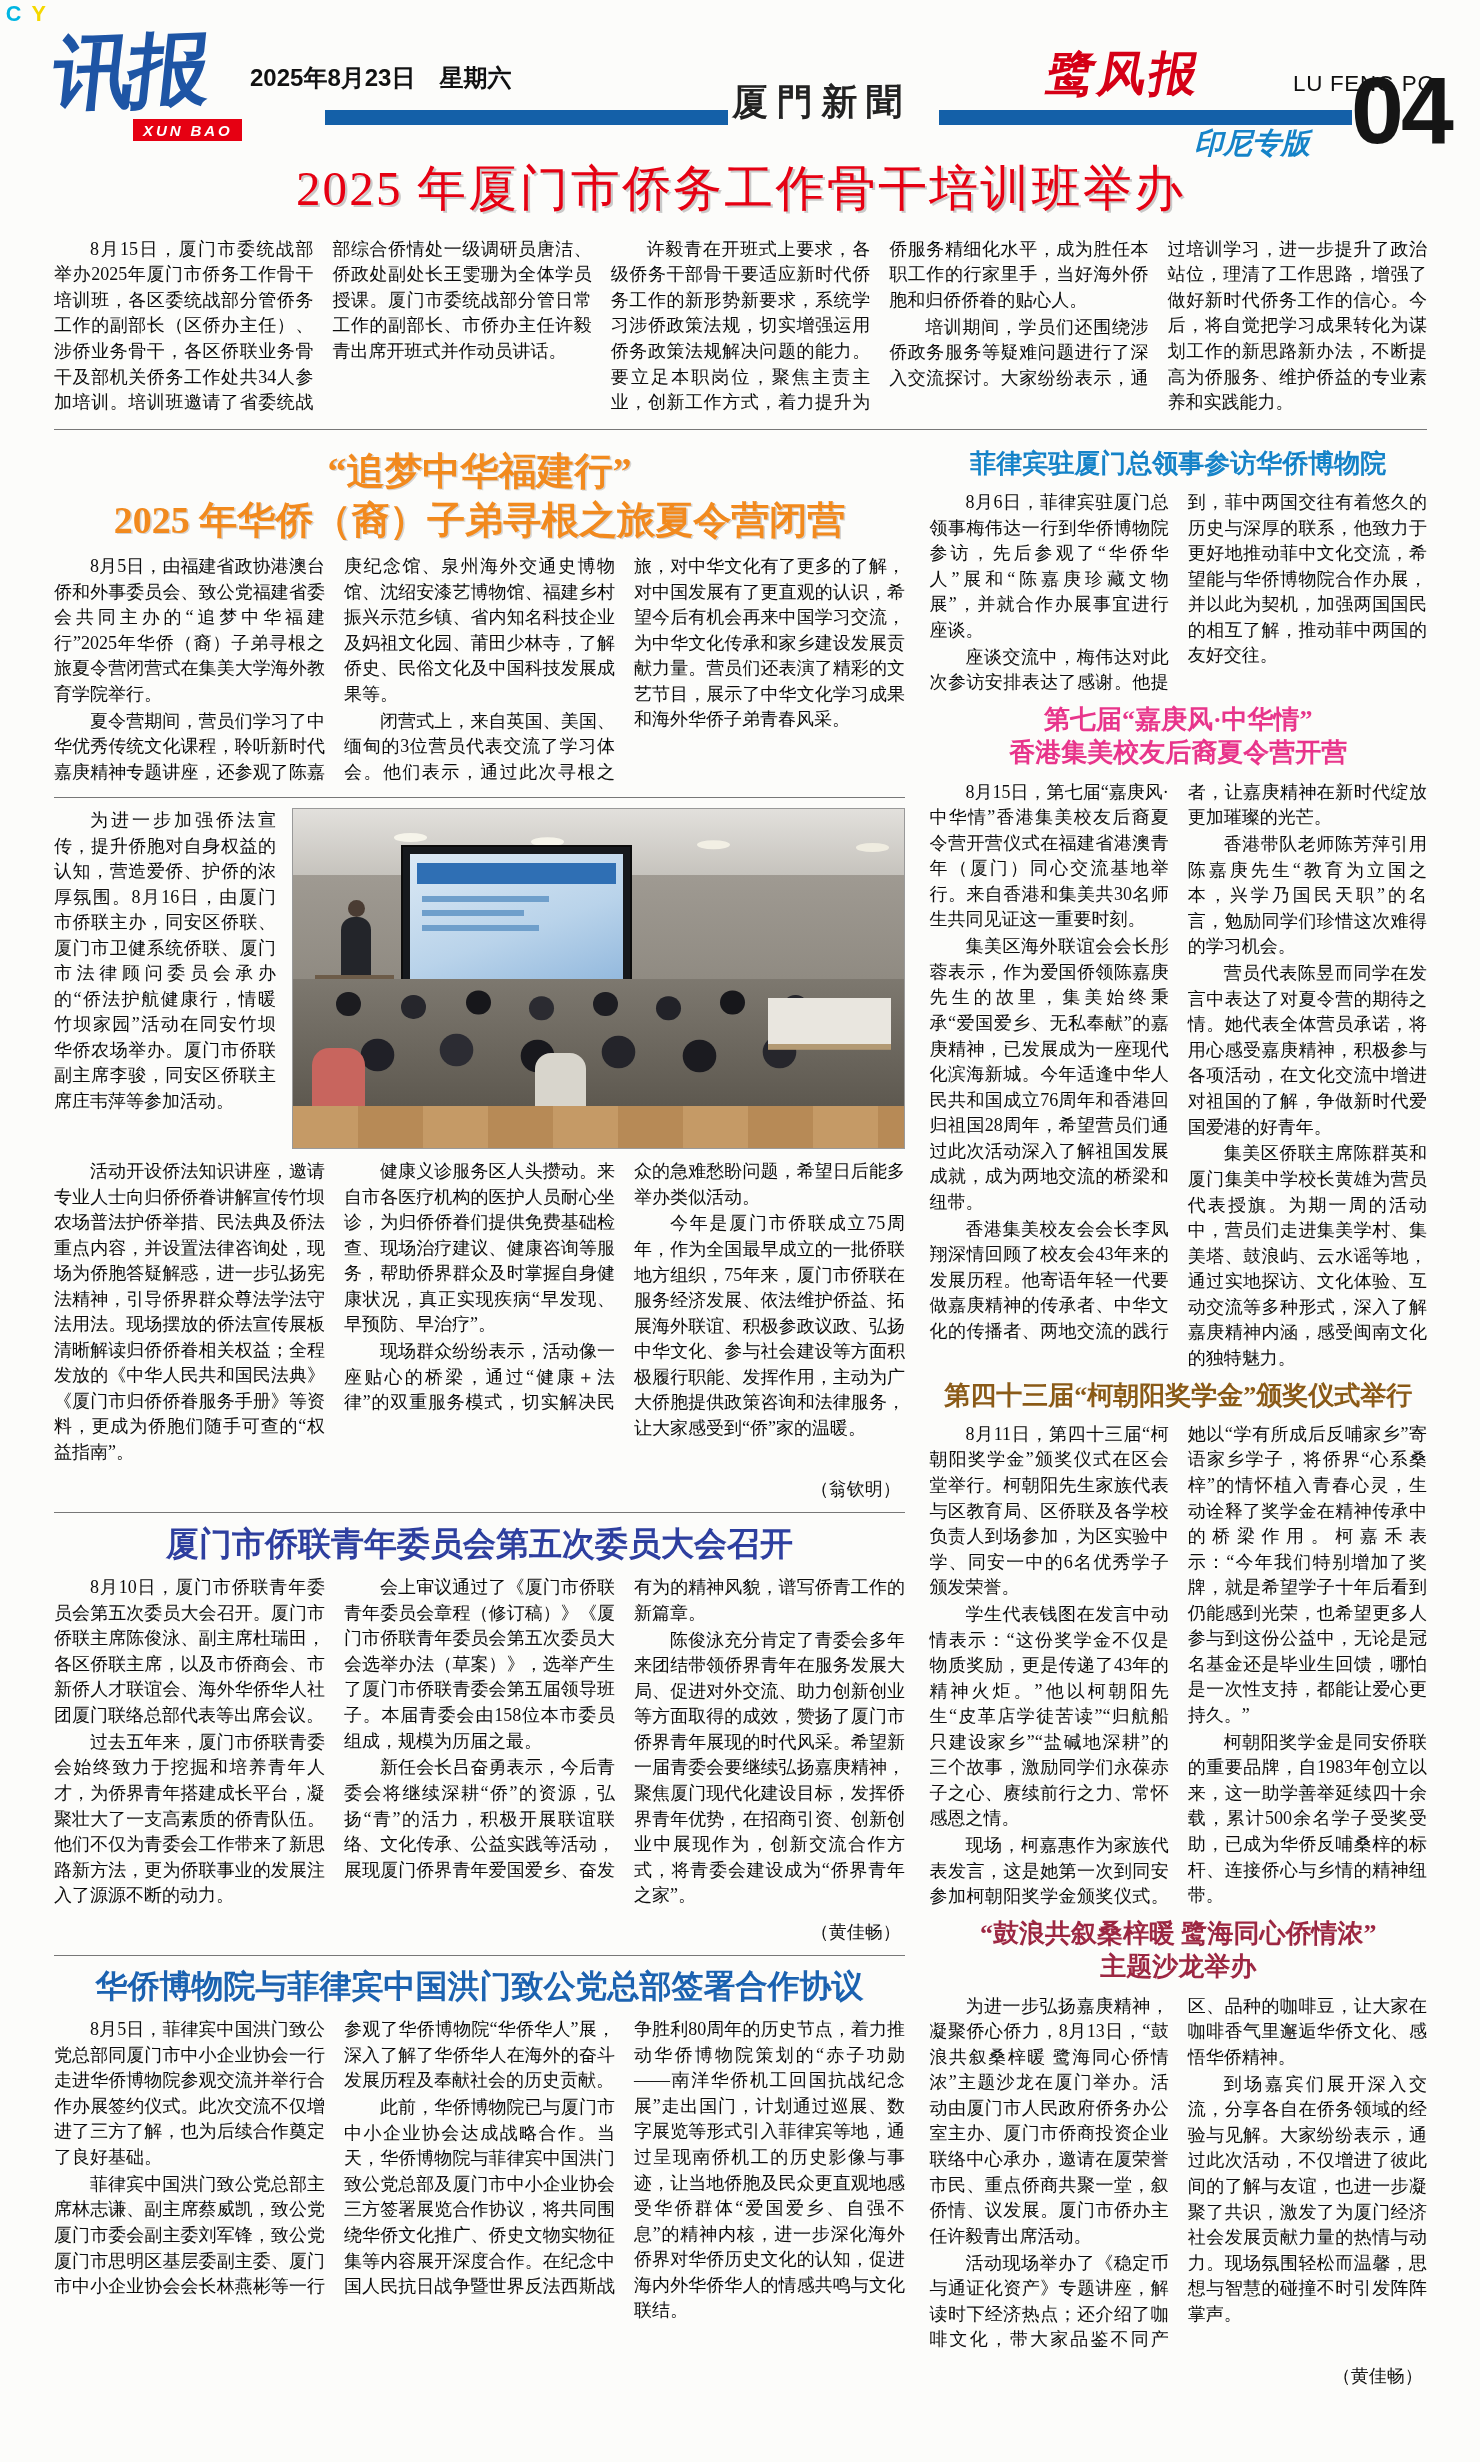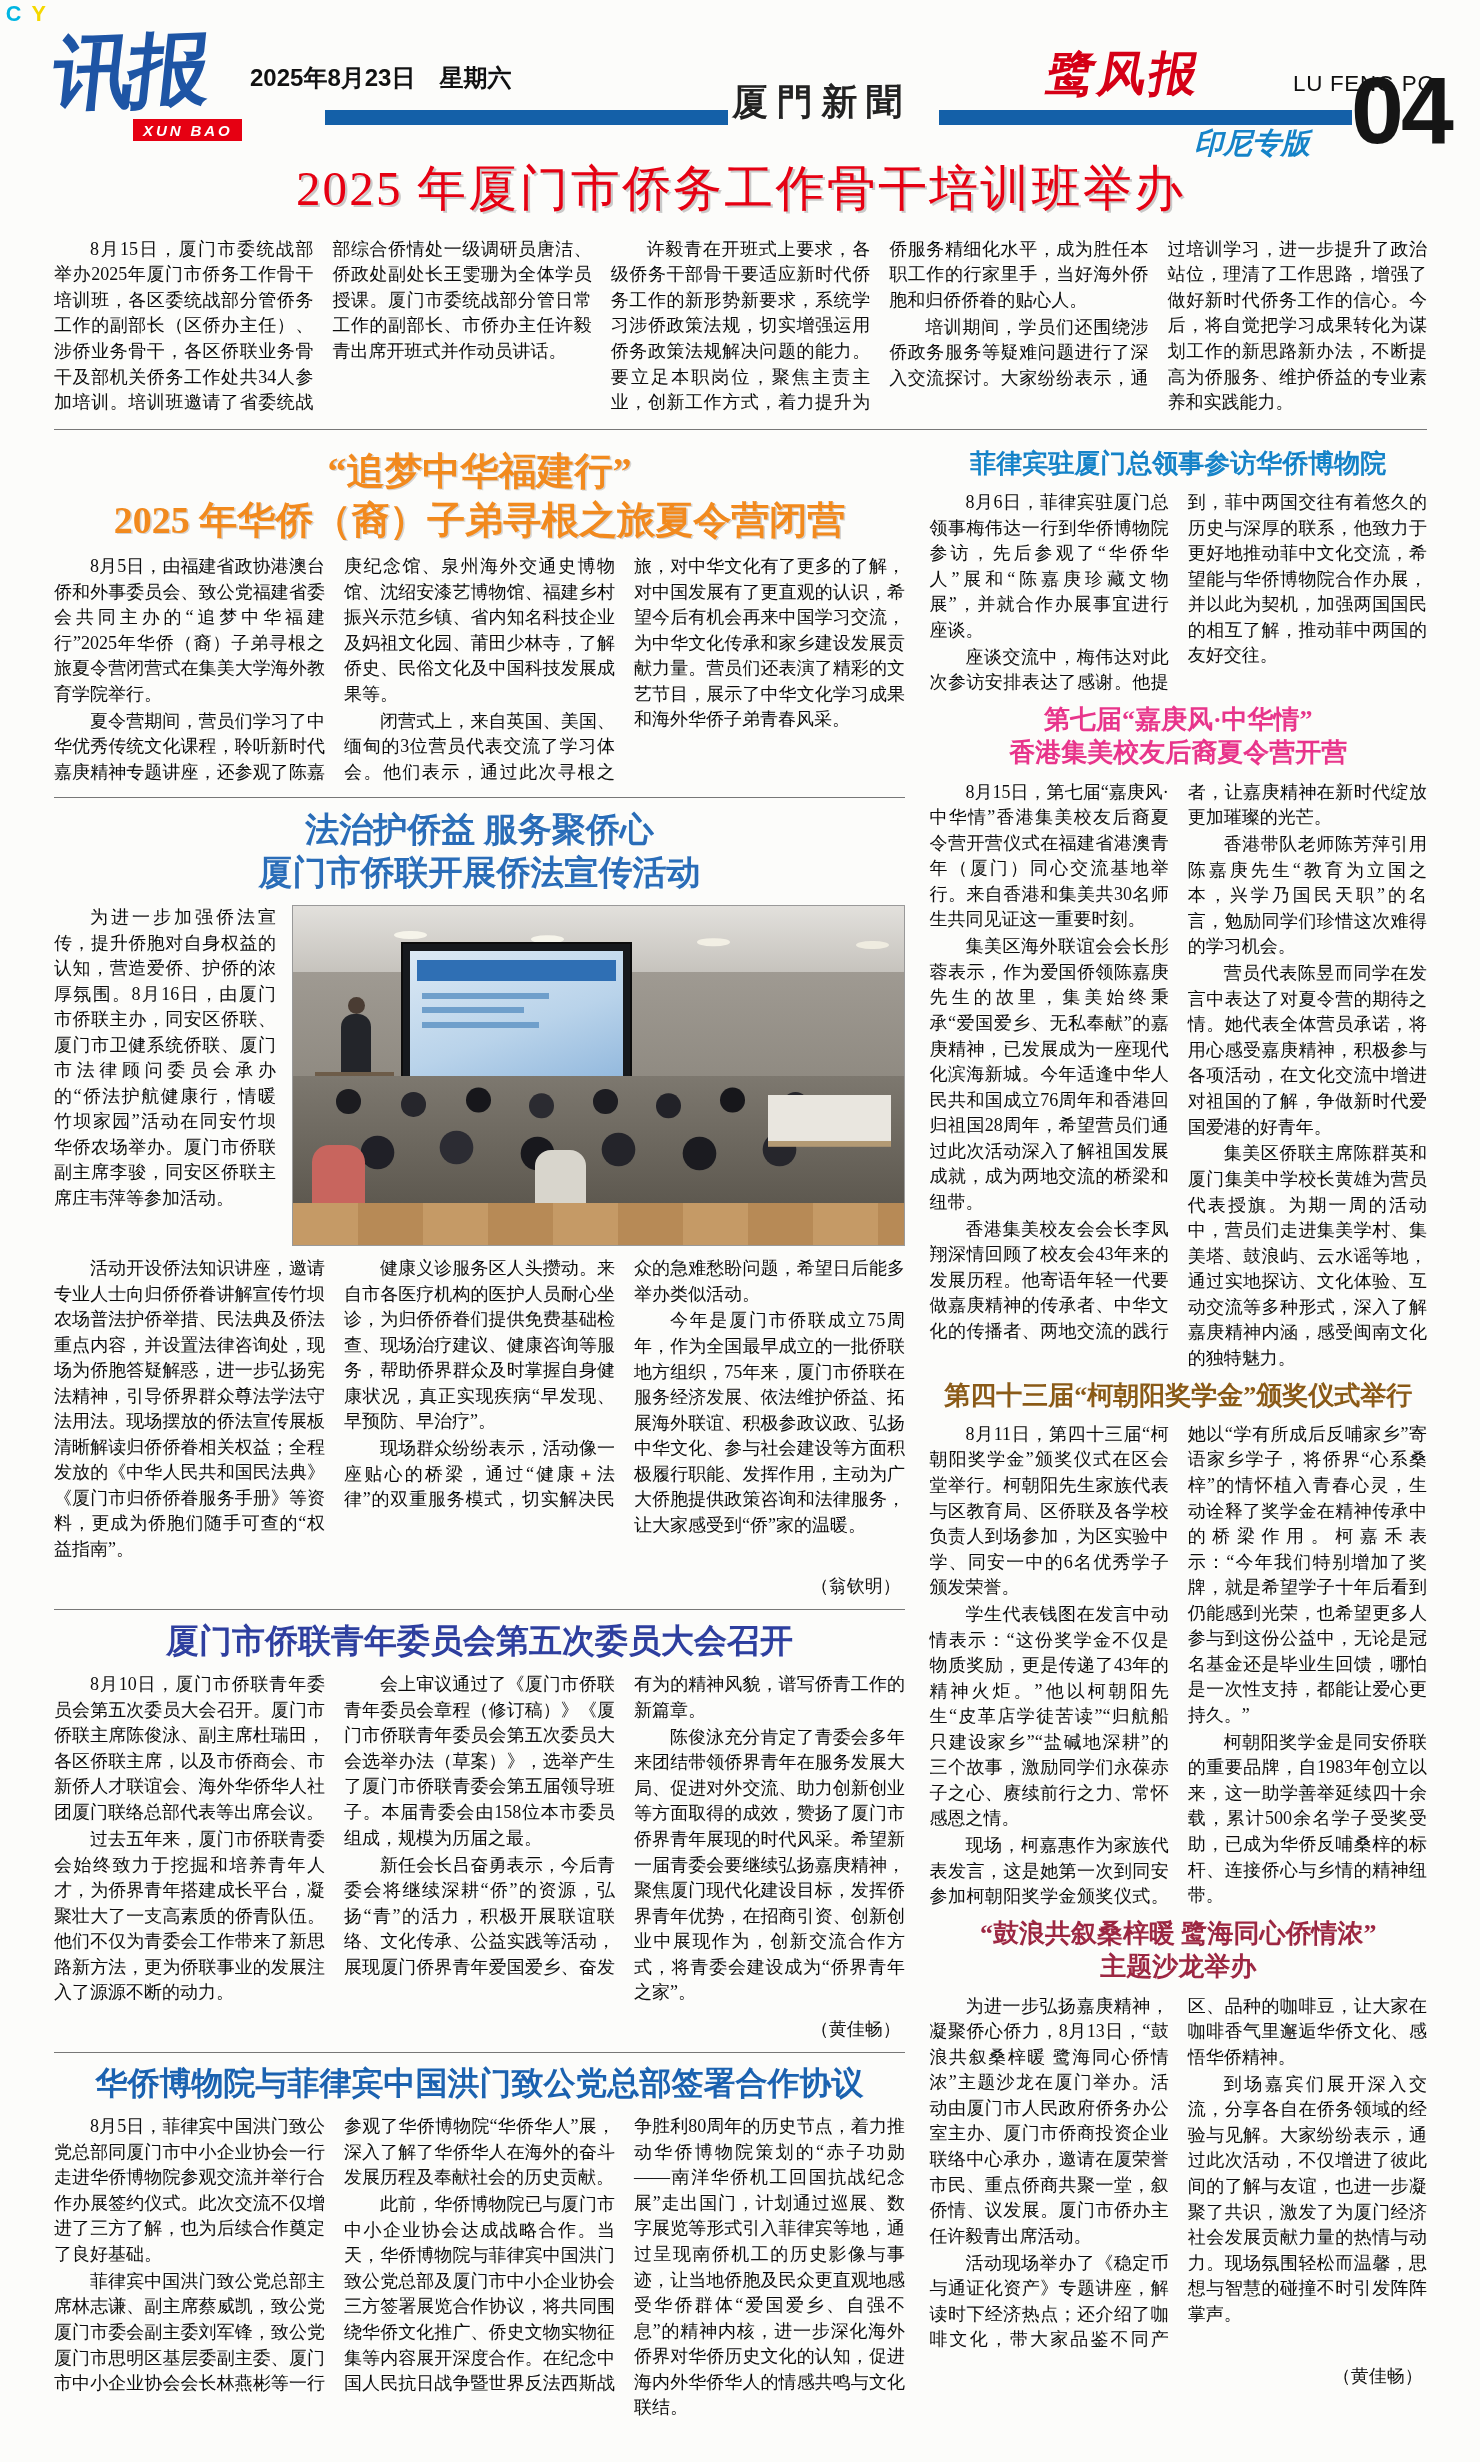--- a/index.html
+++ b/index.html
@@ -158,24 +158,20 @@
           <div class="bodytext cols3">
               <p>8月5日，由福建省政协港澳台侨和外事委员会、致公党福建省委会共同主办的“追梦中华福建行”2025年华侨（裔）子弟寻根之旅夏令营闭营式在集美大学海外教育学院举行。</p>
               <p>夏令营期间，营员们学习了中华优秀传统文化课程，聆听新时代嘉庚精神专题讲座，还参观了陈嘉庚纪念馆、泉州海外交通史博物馆、沈绍安漆艺博物馆、福建乡村振兴示范乡镇、省内知名科技企业及妈祖文化园、莆田少林寺，了解侨史、民俗文化及中国科技发展成果等。</p>
               <p>闭营式上，来自英国、美国、缅甸的3位营员代表交流了学习体会。他们表示，通过此次寻根之旅，对中华文化有了更多的了解，对中国发展有了更直观的认识，希望今后有机会再来中国学习交流，为中华文化传承和家乡建设发展贡献力量。营员们还表演了精彩的文艺节目，展示了中华文化学习成果和海外华侨子弟青春风采。</p>
             </div>
         </article>
 
         <hr class="rule rule-left">
 
         <article>
-          <h2 class="center hl-fazhi hl-space">
-            <div>法治护侨益 服务聚侨心</div>
-            <div>厦门市侨联开展侨法宣传活动</div>
-          </h2>
           <div class="fazhi-grid">
             <div class="bodytext">
                 <p>为进一步加强侨法宣传，提升侨胞对自身权益的认知，营造爱侨、护侨的浓厚氛围。8月16日，由厦门市侨联主办，同安区侨联、厦门市卫健系统侨联、厦门市法律顾问委员会承办的“侨法护航健康行，情暖竹坝家园”活动在同安竹坝华侨农场举办。厦门市侨联副主席李骏，同安区侨联主席庄韦萍等参加活动。</p>
               </div>
 
             <div class="photo">
               <div class="ph-ceiling"></div>
               <div class="ph-light"></div>
               <div class="ph-wall"></div>
               <div class="ph-screen">

